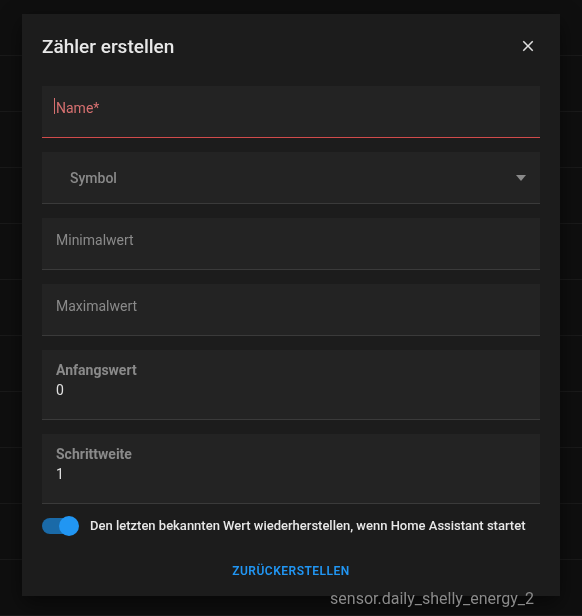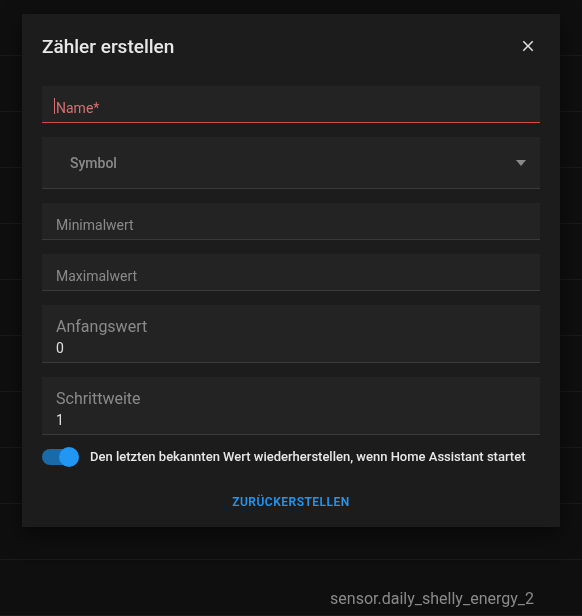--- a/index.html
+++ b/index.html
@@ -34,31 +34,31 @@
     font-size: 19px; font-weight: 500; color: #e8e8e8;
   }
   .close-btn {
     width: 24px; height: 24px; cursor: pointer;
     display: flex; align-items: center; justify-content: center;
   }
   .close-btn svg { width: 18px; height: 18px; }
   .field {
     background: #232323;
     border-bottom: 1px solid #3a3a3a;
-    padding: 12px 14px 5px 14px;
+    padding: 12px 14px 20px 14px;
     margin-bottom: 14px;
     position: relative;
   }
   .field.error { border-bottom: 1px solid #d14b4b; }
   .field-placeholder-only {
     font-size: 14px; color: #8a8a8a;
   }
   .field-placeholder-only.error-text { color: #d67070; }
   .field-label-small {
-    font-size: 16px; color: #8a8a8a; margin-bottom: 2px; display: block;
+    font-size: 14px; color: #8a8a8a; margin-bottom: 2px; display: block; font-weight: bold;
   }
   .field-value {
     font-size: 14px; color: #e0e0e0;
   }
   .error-msg {
     font-size: 10px; color: #c85050; margin: -10px 0 12px 2px;
   }
   .select-field {
     display: flex; justify-content: space-between; align-items: center;
     padding: 16px 14px 16px 28px;

